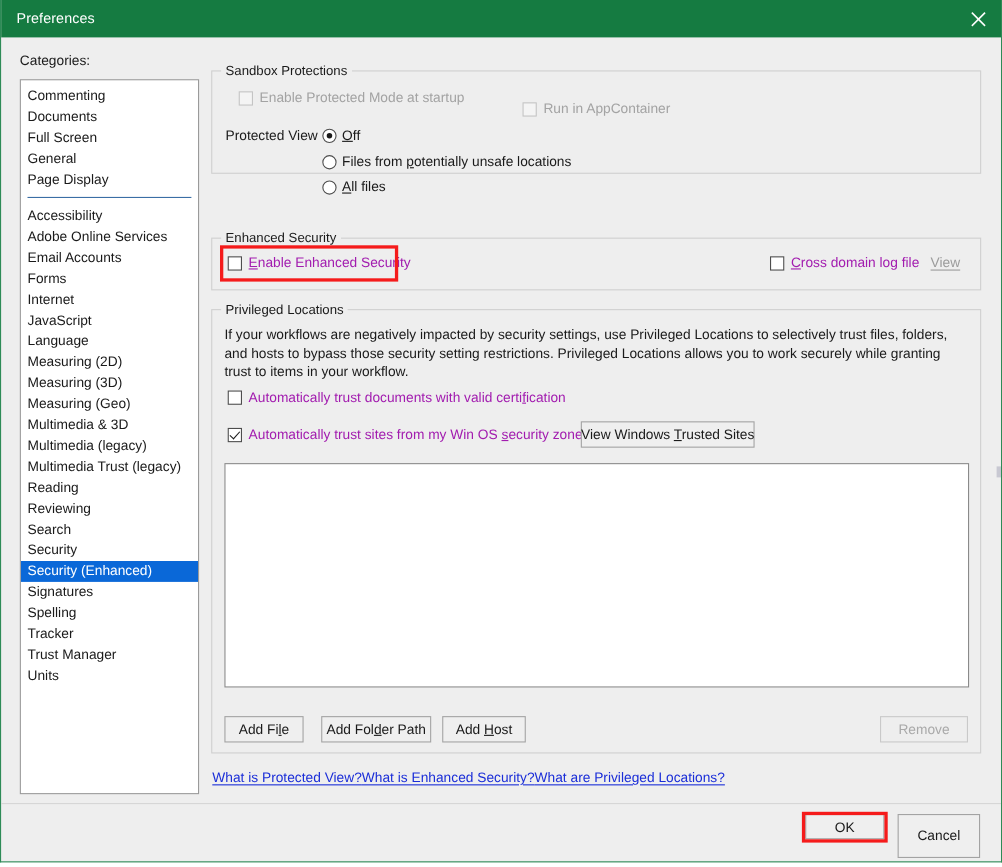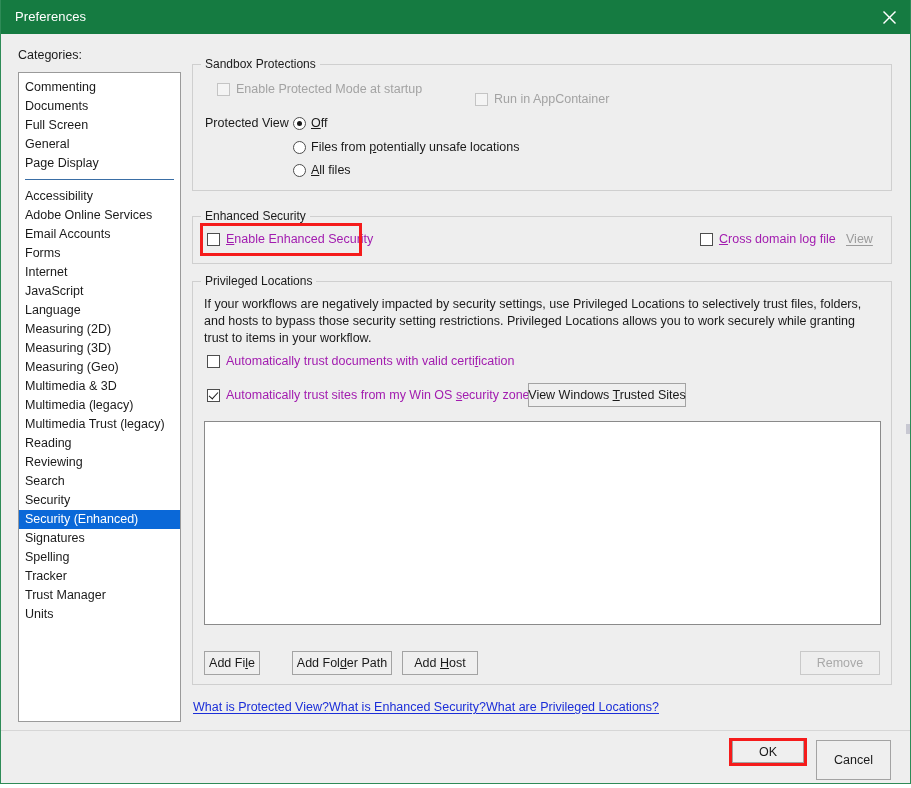--- a/index.html
+++ b/index.html
@@ -87,21 +87,21 @@
   .group-title {
     position: absolute;
     top: -8px; left: 8px;
     background: #eeeeee;
     padding: 0 4px;
     font-size: 12px;
     color: #1a1a1a;
     white-space: nowrap;
   }
 
-  #grp-sandbox { left: 191px; top: 64px; width: 700px; height: 127px; text-decoration: underline; }
+  #grp-sandbox { left: 191px; top: 64px; width: 700px; height: 94px; text-decoration: underline; }
   #grp-enhanced { left: 191px; top: 216px; width: 700px; height: 48px; }
   #grp-priv { left: 191px; top: 281px; width: 700px; height: 404px; }
 
   
   .cb {
     position: absolute;
     display: flex;
     align-items: center;
     cursor: default;
     font-size: 12.5px;
@@ -364,21 +364,21 @@
     <span class="box checked"></span>
     <span>Automatically trust sites from my Win OS <u class="acc">s</u>ecurity zones</span>
   </div>
 
   <div class="btn" style="left:527px; top:383px; width:158px; height:24px;">
     <span>View Windows <u class="acc">T</u>rusted Sites</span>
   </div>
 
   <div id="trust-list"></div>
 
-  <div class="btn" style="left:203px; top:651px; width:56px; height:24px;">
+  <div class="btn" style="left:203px; top:651px; width:72px; height:24px;">
     <span>Add Fi<u class="acc">l</u>e</span>
   </div>
   <div class="btn" style="left:291px; top:651px; width:100px; height:24px;">
     <span>Add Fol<u class="acc">d</u>er Path</span>
   </div>
   <div class="btn" style="left:401px; top:651px; width:76px; height:24px;">
     <span>Add <u class="acc">H</u>ost</span>
   </div>
   <div class="btn disabled" style="left:799px; top:651px; width:80px; height:24px;">
     <span>Remove</span>

